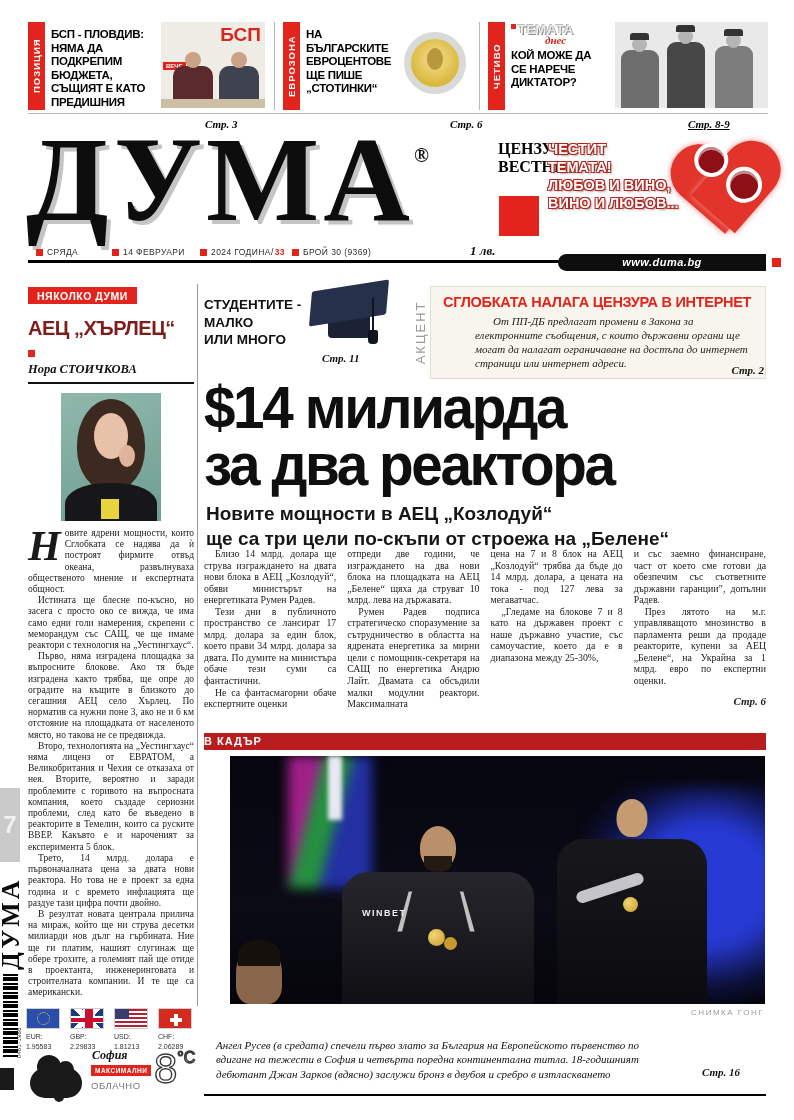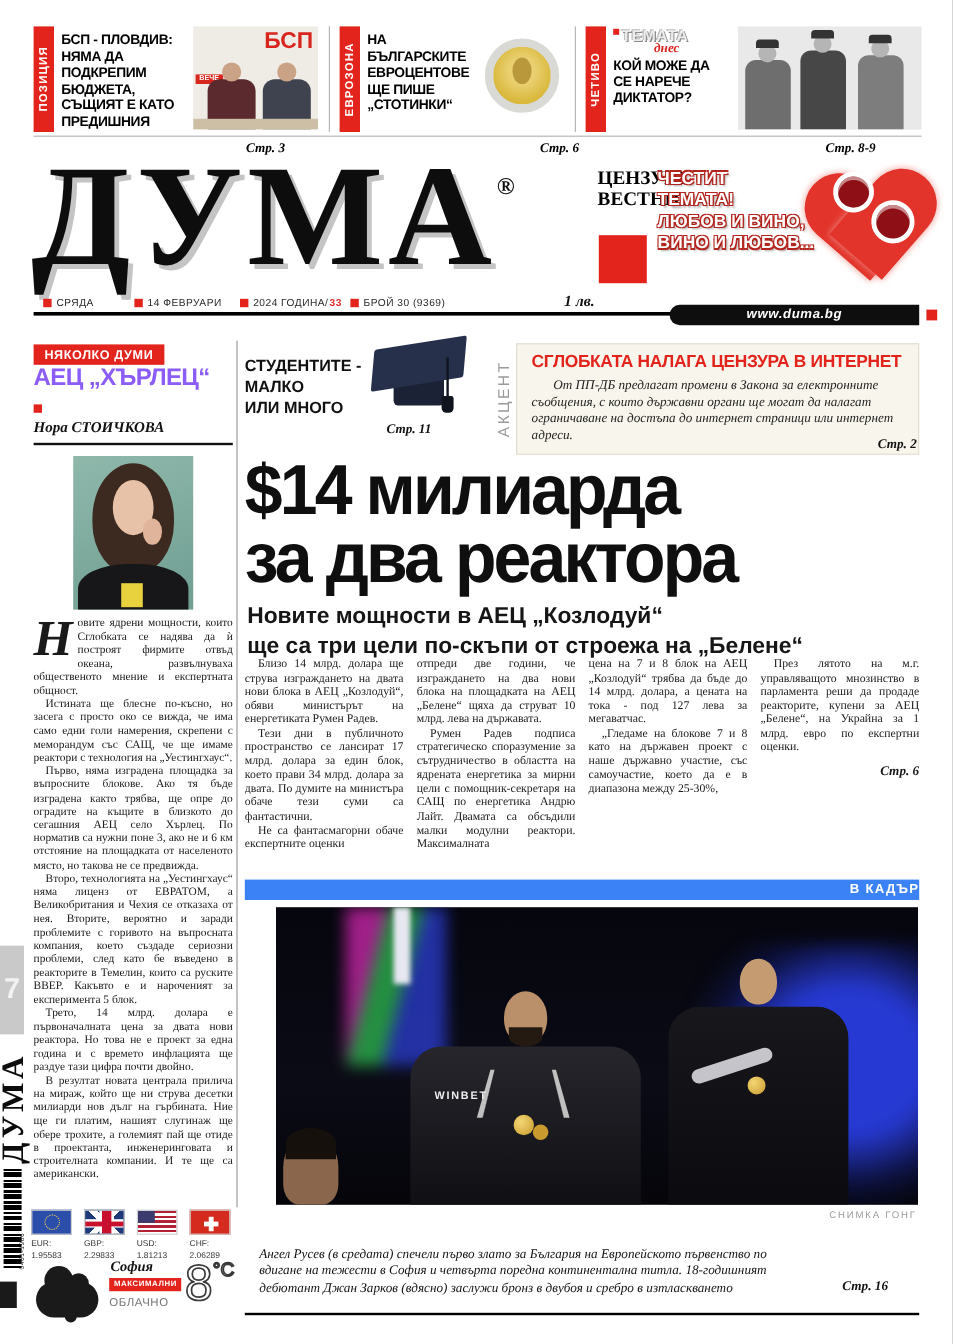--- a/index.html
+++ b/index.html
@@ -62,21 +62,21 @@
   .temata-dnes { color:#d8251d; font:italic bold 11px "Liberation Serif", serif; margin:-3px 0 3px 34px; }
   .dict-photo { position:relative; flex:1; height:86px; background:#e9e9e9; overflow:hidden; }
   .dict-fig { position:absolute; bottom:0; width:38px; border-radius:9px 9px 0 0; }
   .dict-fig::before { content:""; position:absolute; top:-13px; left:11px; width:15px; height:15px; border-radius:50%; background:#b5b5b5; }
   .dict-fig::after { content:""; position:absolute; top:-17px; left:9px; width:19px; height:7px; border-radius:3px 3px 0 0; background:#333; }
   .df1 { left:6px; height:58px; background:#6e6e6e; }
   .df2 { left:52px; height:66px; background:#474747; }
   .df3 { left:100px; height:62px; background:#7d7d7d; }
 
   .pagerefs span { position:absolute; top:118px; font:italic bold 11px "Liberation Serif", serif; color:#000; }
-  .pr1 { left:205px; } .pr2 { left:450px; } .pr3 { left:688px; }
+  .pr1 { left:205px; } .pr2 { left:450px; } .pr3 { left:688px;text-decoration:underline; }
 
   
   .mast-title { position:absolute; left:26px; top:120px; font:bold 120px/1 "Liberation Serif", serif;
     letter-spacing:4px; color:#0d0d0d; text-shadow:4px 4px 0 #c4c4c4; }
   .mast-reg { font-size:20px; vertical-align:58px; letter-spacing:0; text-shadow:none; }
   .mast-tagline { position:absolute; left:498px; top:140px; font:bold 16px/1.15 "Liberation Serif", serif; color:#000; }
   .mast-redsq { position:absolute; left:499px; top:196px; width:40px; height:40px; background:#e3241d; }
 
   .promo { position:absolute; left:548px; top:128px; width:244px; height:112px; }
   .promo-text { position:relative; z-index:2; font:900 14.5px/1.25 "Liberation Sans", sans-serif; color:#fff;
@@ -103,21 +103,21 @@
     border-radius:9px 0 0 9px; color:#fff; font:italic bold 11px/17px "Liberation Sans", sans-serif;
     text-align:center; letter-spacing:0.5px; }
   .sitebar-sq { position:absolute; left:772px; top:258px; width:9px; height:9px; background:#e3241d; }
 
   .vdivider { position:absolute; left:197px; top:284px; width:1px; height:722px; background:#9c9c9c; }
 
   
   .opinion { position:absolute; left:28px; top:286px; width:166px; }
   .op-kicker { display:inline-block; background:#e3241d; color:#fff;
     font:bold 10.5px "Liberation Sans", sans-serif; letter-spacing:0.5px; padding:3px 9px 2px; }
-  .op-title { font:900 20px "Liberation Sans", sans-serif; letter-spacing:-0.5px; color:#8b5cf6; }
+  .op-title { margin-top:13px; font:900 20px "Liberation Sans", sans-serif; letter-spacing:-0.5px; color:#7f1d1d; }
   .op-sq { width:7px; height:7px; background:#e3241d; margin-top:10px; }
   .op-byline { margin-top:5px; font:italic bold 12.5px "Liberation Serif", serif; }
   .op-rule { margin-top:5px; height:2px; background:#111; }
   .portrait { position:relative; width:100px; height:128px; margin:9px auto 7px;
     background:linear-gradient(160deg,#8fb8ab,#6f9e92); overflow:hidden; }
   .portrait .hair { position:absolute; top:6px; left:16px; width:68px; height:92px; background:#3c2a20; border-radius:50% 50% 46% 46%; }
   .portrait .face { position:absolute; top:20px; left:33px; width:34px; height:46px; background:#e8c2a8; border-radius:50%; }
   .portrait .hand { position:absolute; top:52px; left:58px; width:16px; height:22px; background:#e0b49a; border-radius:50%; }
   .portrait .body { position:absolute; bottom:-8px; left:4px; width:92px; height:46px; background:#17171a; border-radius:45% 45% 0 0; }
   .portrait .accent { position:absolute; bottom:2px; left:40px; width:18px; height:20px; background:#e8d23e; }
@@ -173,36 +173,36 @@
   .cap .tassel { position:absolute; top:14px; left:70px; width:2px; height:34px; background:#10141f; }
   .cap .tassel::after { content:""; position:absolute; left:-4px; bottom:-12px; width:10px; height:14px; background:#10141f; border-radius:2px 2px 4px 4px; }
   .st-page { position:absolute; left:118px; top:66px; font:italic bold 11px "Liberation Serif", serif; }
 
   .akcent { position:absolute; left:206px; top:0; width:356px; display:flex; }
   .ak-tag { width:20px; writing-mode:vertical-rl; transform:rotate(180deg);
     font:13px "Liberation Sans", sans-serif; color:#9a9a9a; letter-spacing:2px;
     display:flex; align-items:center; justify-content:center; flex:0 0 20px; }
   .ak-box { flex:1; background:#f8f5ec; border:1px solid #e2dfd2; padding:7px 12px 8px; }
   .ak-head { font:900 14.5px "Liberation Sans", sans-serif; color:#e3241d; letter-spacing:-0.3px; }
-  .ak-body { margin-top:4px; font:italic 11px/1.28 "Liberation Serif", serif; color:#222; text-indent:18px; }
+  .ak-body { margin-top:4px; font:italic 11px/1.28 "Liberation Serif", serif; color:#222; text-indent:18px;margin-left:32px; }
   .ak-page { position:absolute; right:2px; top:78px; font:italic bold 11px "Liberation Serif", serif; }
 
   .headline { position:absolute; left:0; top:94px; font:900 59px/0.97 "Liberation Sans", sans-serif;
     letter-spacing:-2.5px; color:#0f0f0f; transform:scaleX(0.96); transform-origin:left top; white-space:nowrap; }
   .subhead { position:absolute; left:2px; top:216px; font:bold 19px/1.3 "Liberation Sans", sans-serif; color:#161616; }
 
   .cols { position:absolute; left:0; top:262px; width:562px; height:183px; overflow:hidden;
     display:flex; gap:11px; font-size:9.8px; line-height:1.18; text-align:justify; color:#1a1a1a; }
   .col { flex:1; }
   .col p { margin:0; }
   .col p.ind { text-indent:11px; }
   .col .art-page { text-align:right; font:italic bold 11px "Liberation Serif", serif; margin-top:8px; }
 
-  .kadar-bar { position:absolute; left:0; top:447px; width:562px; height:17px; background:#3b82f6;
-    color:#fff; font:bold 11px/17px "Liberation Sans", sans-serif; text-align:right; letter-spacing:1px; }
+  .kadar-bar { position:absolute; left:0; top:447px; width:562px; height:17px; background:#b91c1c;
+    color:#fff; font:bold 11px/17px "Liberation Sans", sans-serif; text-align:left; letter-spacing:1px; }
 
   .photo { position:absolute; left:26px; top:470px; width:535px; height:248px;
     background:linear-gradient(#06060e,#0b0b16 60%,#05050a); overflow:hidden; }
   .ph-stripes { position:absolute; left:58px; top:0; width:84px; height:132px;
     background:linear-gradient(105deg,#c826a8 0 30%, #2bb24c 30% 55%, #2a3bc8 55% 100%);
     filter:blur(6px); opacity:.8; }
   .ph-white { position:absolute; left:98px; top:0; width:14px; height:64px; background:#e8e8f2; filter:blur(2px); }
   .ph-glow { position:absolute; right:-30px; top:30px; width:220px; height:220px;
     background:radial-gradient(ellipse at 60% 45%, rgba(40,60,220,.95) 0 35%, rgba(20,30,120,.4) 60%, transparent 75%);
     filter:blur(6px); }
@@ -432,20 +432,21 @@
       </div>
       <div class="col">
         <p>отпреди две години, че изграждането на два нови блока на площадката на АЕЦ „Белене“ щяха да струват 10 млрд. лева на държавата.</p>
         <p class="ind">Румен Радев подписа стратегическо споразумение за сътрудничество в областта на ядрената енергетика за мирни цели с помощник-секретаря на САЩ по енергетика Андрю Лайт. Двамата са обсъдили малки модулни реактори. Максималната</p>
       </div>
       <div class="col">
         <p>цена на 7 и 8 блок на АЕЦ „Козлодуй“ трябва да бъде до 14 млрд. долара, а цената на тока - под 127 лева за мегаватчас.</p>
         <p class="ind">„Гледаме на блокове 7 и 8 като на държавен проект с наше държавно участие, със самоучастие, което да е в диапазона между 25-30%,</p>
       </div>
       <div class="col">
+        <p>и със заемно финансиране, част от което сме готови да обезпечим със съответните държавни гаранции”, допълни Радев.</p>
         <p class="ind">През лятото на м.г. управляващото мнозинство в парламента реши да продаде реакторите, купени за АЕЦ „Белене“, на Украйна за 1 млрд. евро по експертни оценки.</p>
         <div class="art-page">Стр. 6</div>
       </div>
     </div>
 
     <div class="kadar-bar">В КАДЪР</div>
 
     <div class="photo">
       <div class="ph-stripes"></div>
       <div class="ph-white"></div>

